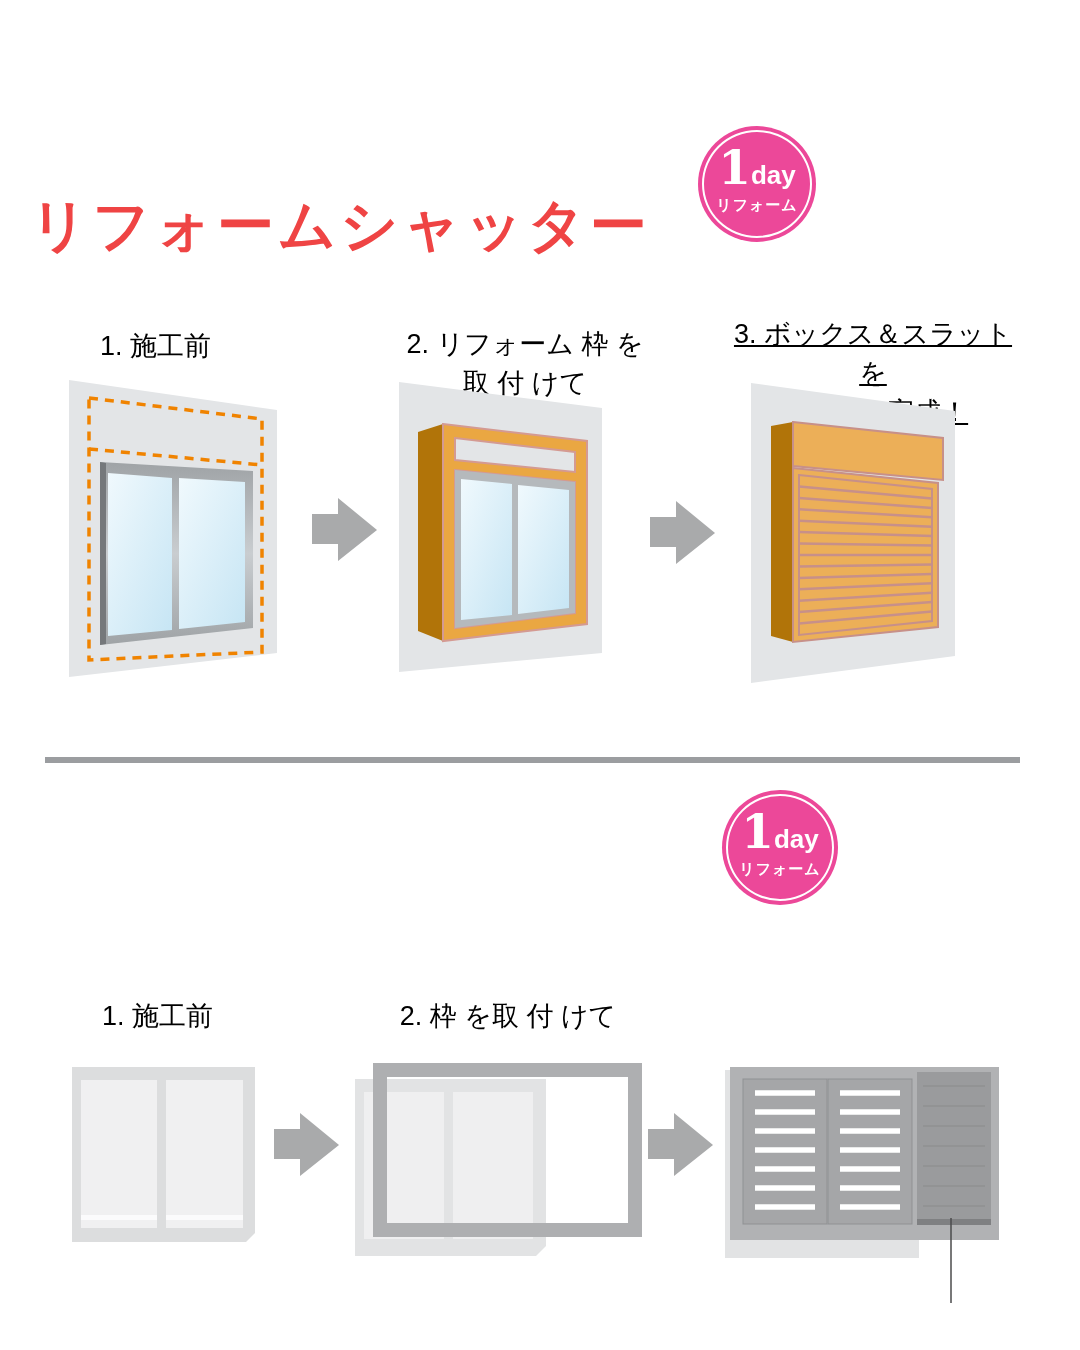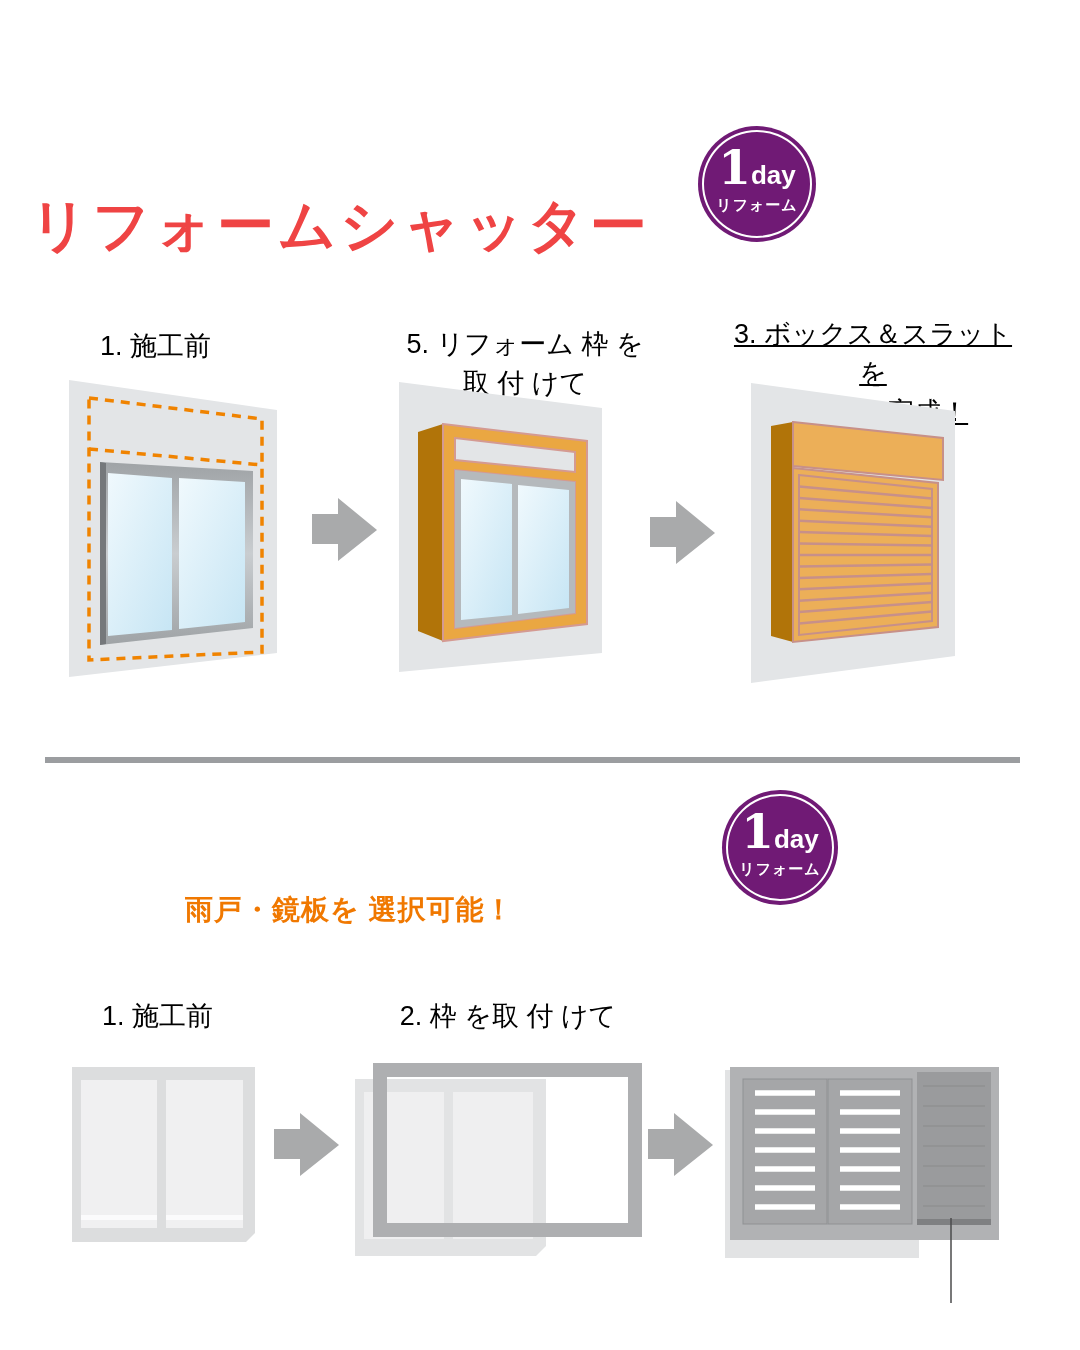--- a/index.html
+++ b/index.html
@@ -4,21 +4,21 @@
 <style>
   html,body{margin:0;padding:0;background:#fff;}
   .canvas{position:relative;width:1080px;height:1350px;background:#ffffff;overflow:hidden;
           font-family:"Liberation Sans",sans-serif;}
   .abs{position:absolute;}
   .title{color:#ef4444;font-weight:bold;white-space:nowrap;}
   .title-1{left:30px;top:150px;font-size:57px;letter-spacing:4px;}
   .title-2{left:55px;top:828px;font-size:56px;letter-spacing:1px;}
   .title-note{font-size:38px;letter-spacing:0;}
   .highlight{left:185px;top:891px;font-size:28px;font-weight:bold;color:#f07800;letter-spacing:1px;}
-  .badge{border-radius:50%;background:#701a75;color:#fff;text-align:center;}
+  .badge{border-radius:50%;background:#ec4899;color:#fff;text-align:center;}
   .badge-1{left:698px;top:126px;width:118px;height:116px;}
   .badge-2{left:722px;top:790px;width:116px;height:115px;}
   .badge .ring{position:absolute;left:4px;top:4px;right:4px;bottom:4px;border:2px solid #ffffff;border-radius:50%;}
   .badge .txt{position:absolute;left:0;right:0;top:18px;}
   .badge .num{font-family:"DejaVu Serif",serif;font-size:47px;font-weight:bold;line-height:1;vertical-align:baseline;}
   .badge .unit{font-size:26px;font-weight:bold;letter-spacing:0;}
   .badge .sub{font-size:15px;font-weight:bold;margin-top:5px;letter-spacing:1px;}
   .step-label{color:#000000;font-size:27px;line-height:1.45;white-space:pre-line;}
   .center{text-align:center;}
   .divider{left:45px;top:757px;width:975px;height:6px;background:#9b9da0;}
@@ -32,21 +32,21 @@
 
   <div class="abs badge badge-1">
     <div class="ring"></div>
     <div class="txt">
       <span class="num">1</span><span class="unit">day</span>
       <div class="sub">リフォーム</div>
     </div>
   </div>
 
   <div class="abs step-label" style="left:100px;top:327px;">1. 施工前</div>
-  <div class="abs step-label center" style="left:390px;top:325px;width:270px;">5. リフォーム 枠 を
+  <div class="abs step-label center" style="left:390px;top:325px;width:270px;">2. リフォーム 枠 を
 取 付 けて</div>
   <div class="abs step-label center" style="left:723px;top:315px;width:300px;text-decoration:underline;">3. ボックス＆スラットを
 取付けて完成！</div>
 
   <svg width="0" height="0" style="position:absolute">
     <defs>
       <linearGradient id="glassGrad" x1="0" y1="0" x2="1" y2="1">
         <stop offset="0" stop-color="#f0f9fd"></stop>
           <stop offset="1" stop-color="#c6e5f4"></stop>
       </linearGradient>
@@ -112,21 +112,20 @@
 
 
   <div class="abs badge badge-2">
     <div class="ring"></div>
     <div class="txt">
       <span class="num">1</span><span class="unit">day</span>
       <div class="sub">リフォーム</div>
     </div>
   </div>
 
-  <div class="abs highlight">雨戸・鏡板を 選択可能！</div>
 
   <div class="abs step-label" style="left:102px;top:997px;">1. 施工前</div>
   <div class="abs step-label center" style="left:378px;top:997px;width:260px;">2. 枠 を取 付 けて</div>
 
   <svg class="abs" style="left:70px;top:1065px;" width="190" height="180" viewBox="0 0 190 180">
     <polygon points="2,2 185,2 185,168 176,177 2,177" fill="#dcddde"></polygon>
     <rect x="11" y="15" width="76" height="148" fill="#f0f0f1"></rect>
     <rect x="96" y="15" width="77" height="148" fill="#f0f0f1"></rect>
     <rect x="11" y="150" width="76" height="5" fill="#fbfbfc"></rect>
     <rect x="96" y="150" width="77" height="5" fill="#fbfbfc"></rect>

